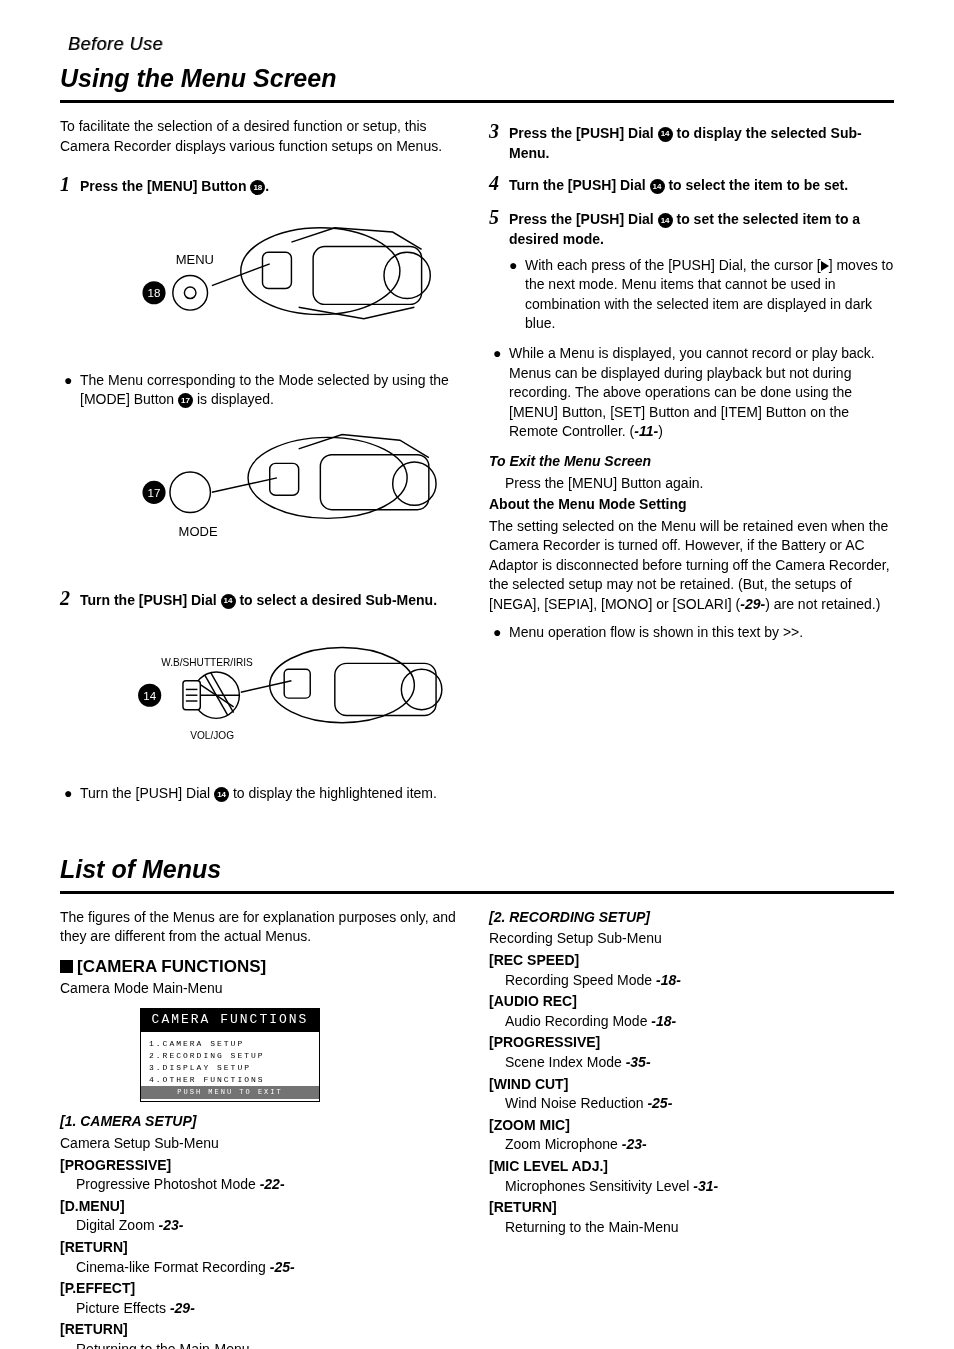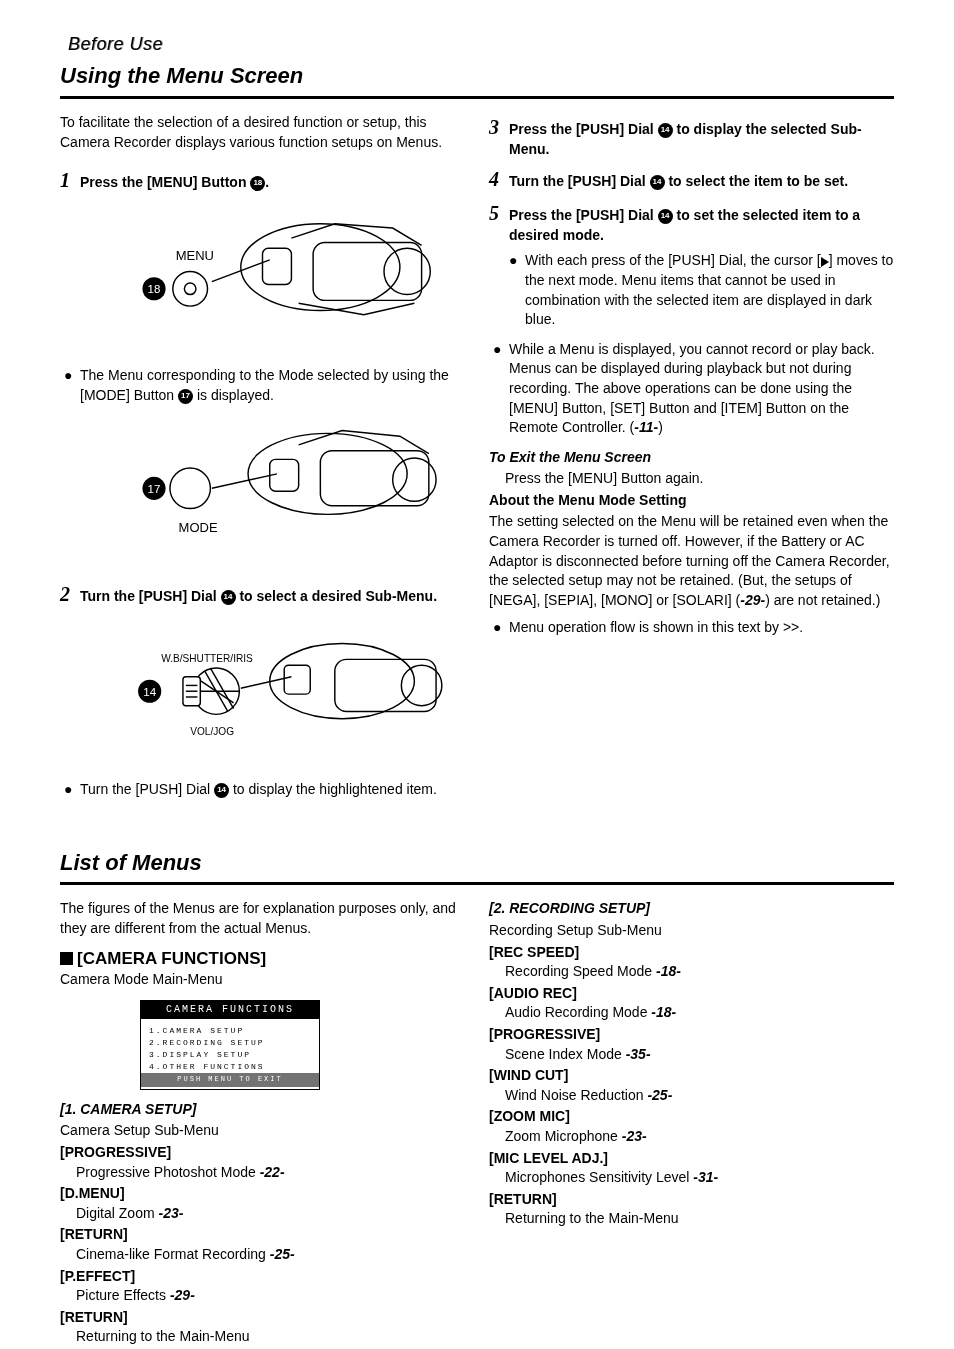--- a/index.html
+++ b/index.html
@@ -16,21 +16,21 @@
     .before-use {
       display: inline-block;
       font-size: 18px;
       padding: 2px 8px;
       background: #fff;
       font-style: italic;
       text-shadow: 1px 0 0 #999;
       letter-spacing: 0.5px;
     }
     .section-title {
-      font-size: 22px;
+      font-size: 25px;
       font-weight: bold;
       font-style: italic;
       margin-top: 2px;
       margin-bottom: 4px;
     }
     .thick-rule { border: none; border-top: 3px solid #000; margin-bottom: 14px; }
     .two-col {
       display: flex;
       gap: 24px;
     }
@@ -102,21 +102,21 @@
       margin: 10px 0 10px 80px;
       border: 1px solid #000;
       font-family: "Courier New", monospace;
       font-size: 8px;
       letter-spacing: 2px;
     }
     .menu-header {
       background: #000; color: #fff;
       text-align: center;
       padding: 2px 0;
-      font-size: 10px;
+      font-size: 13px;
     }
     .menu-body { padding: 6px 8px 0 8px; min-height: 52px; white-space: pre; line-height: 1.5;}
     .menu-footer { background: #737373; color: #fff; text-align: center; padding: 2px 0; font-size: 7px; margin-bottom: 2px;}
     .para { margin-bottom: 8px; }
   </style>
 </head>
 <body>
 
 <div class="header-section">
   <span class="before-use">Before Use</span>

